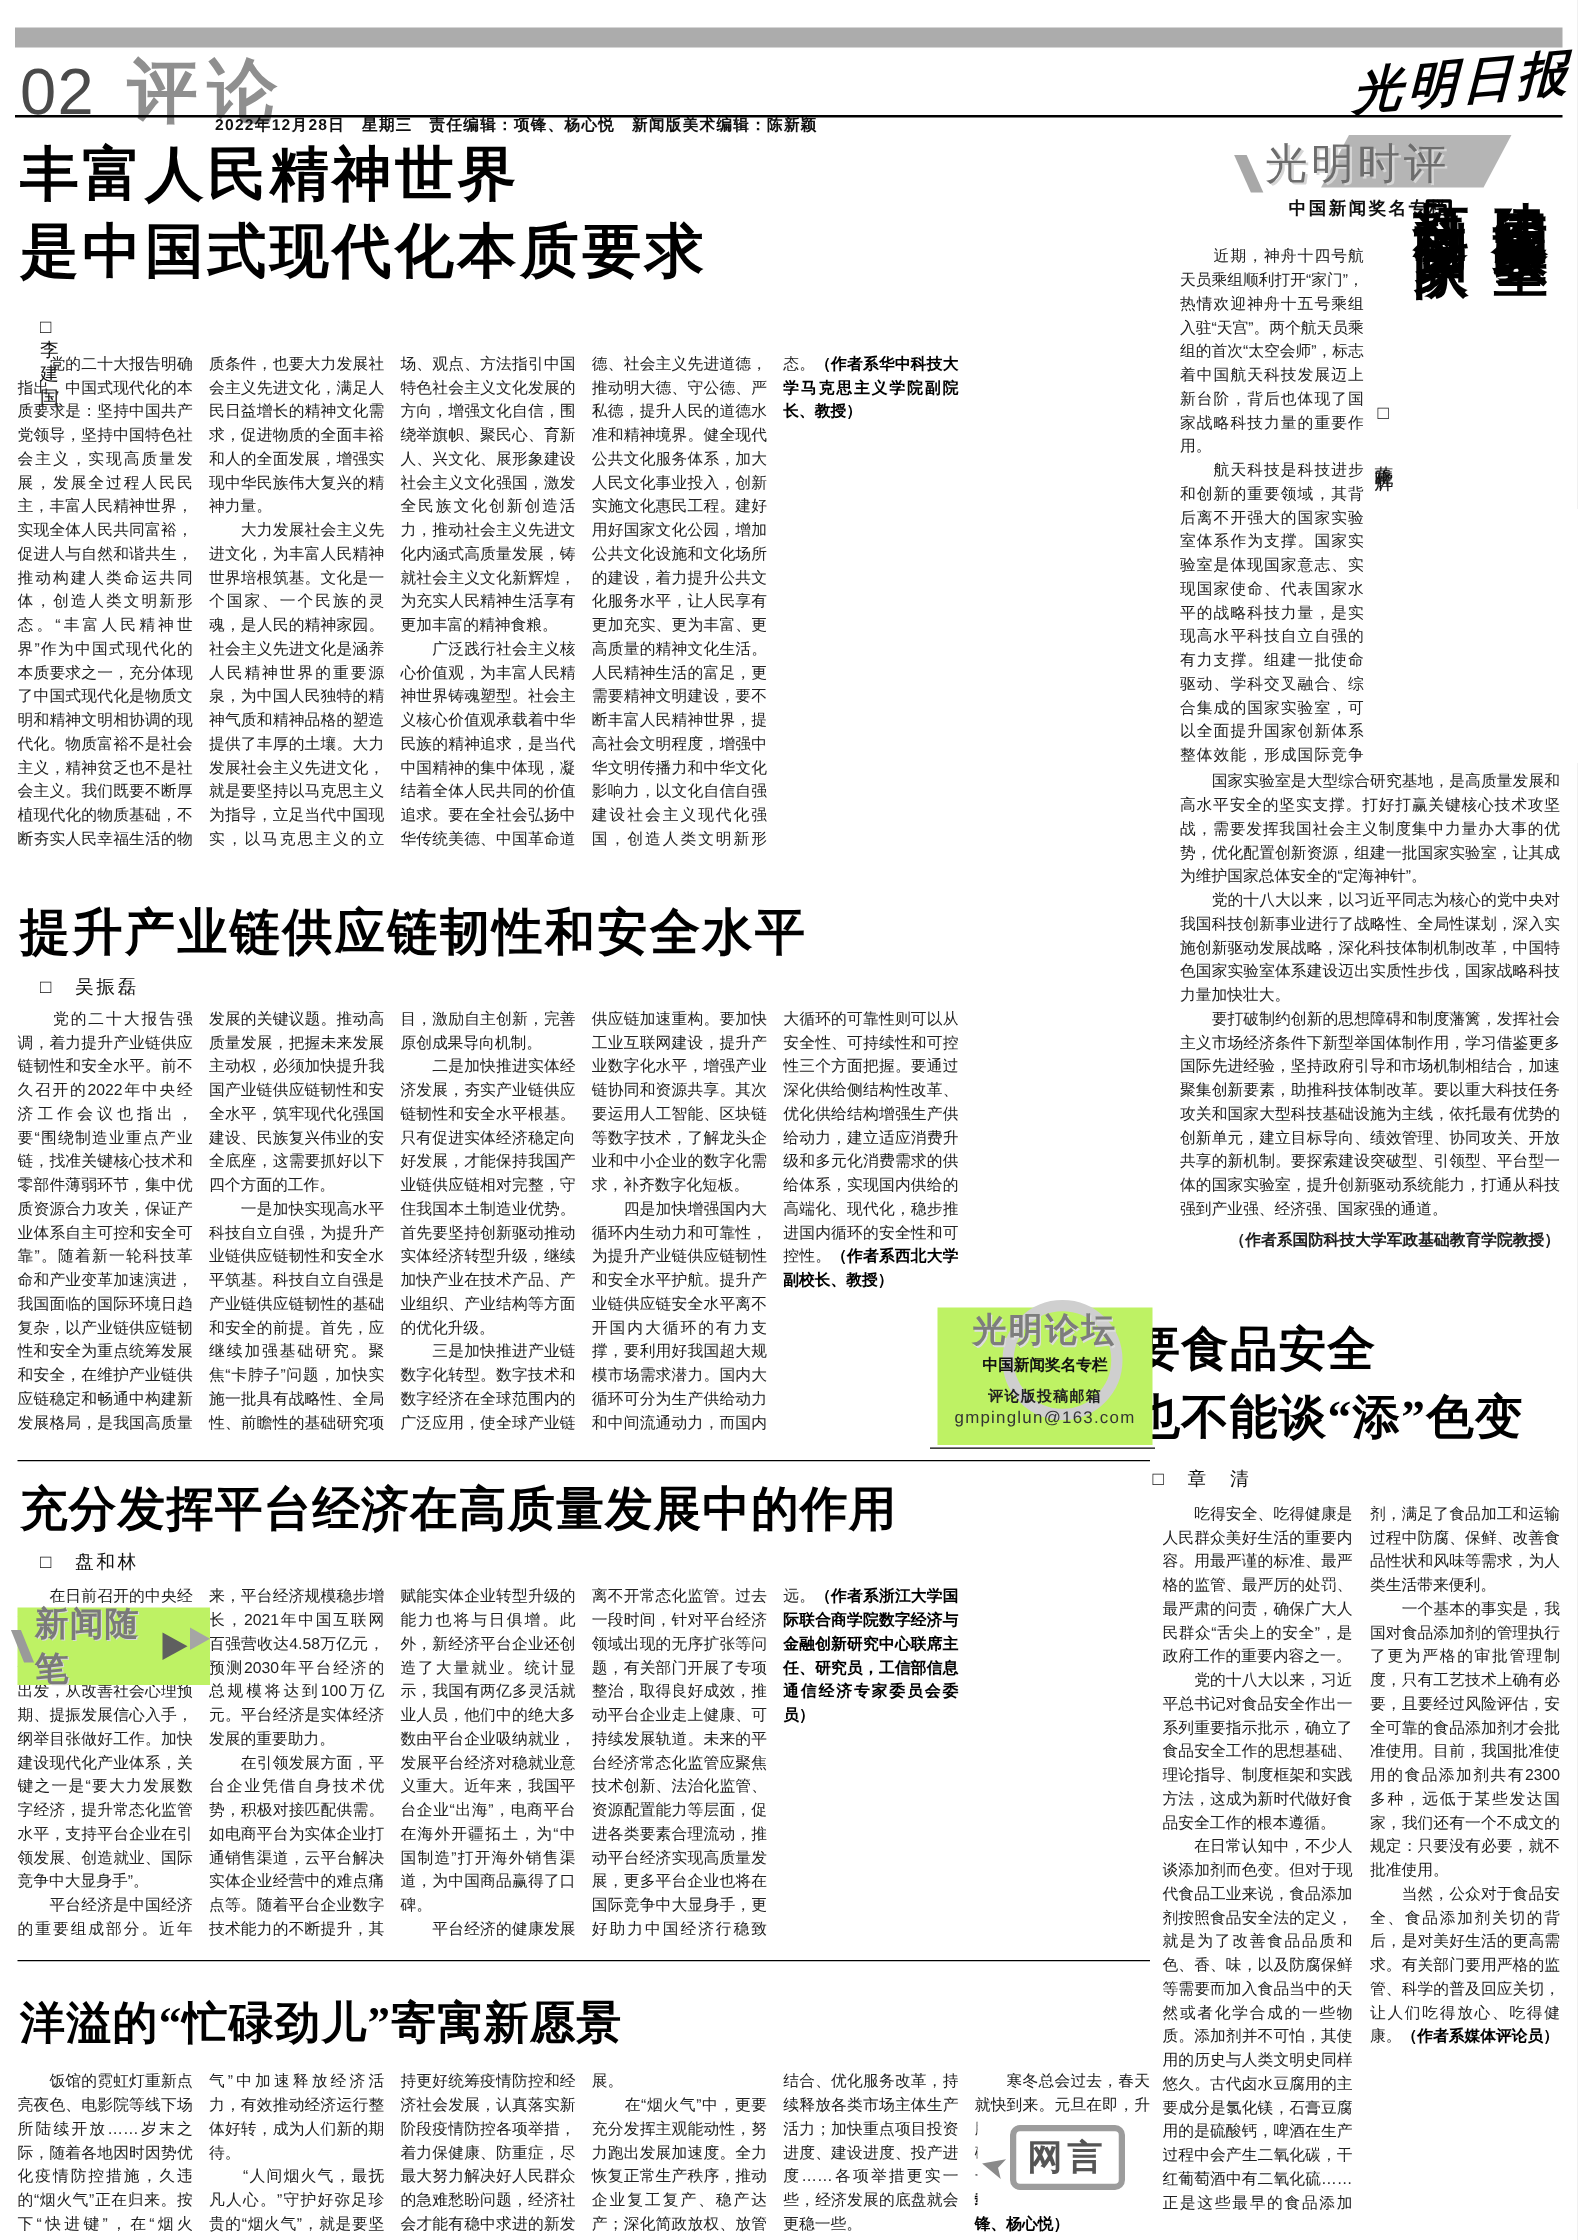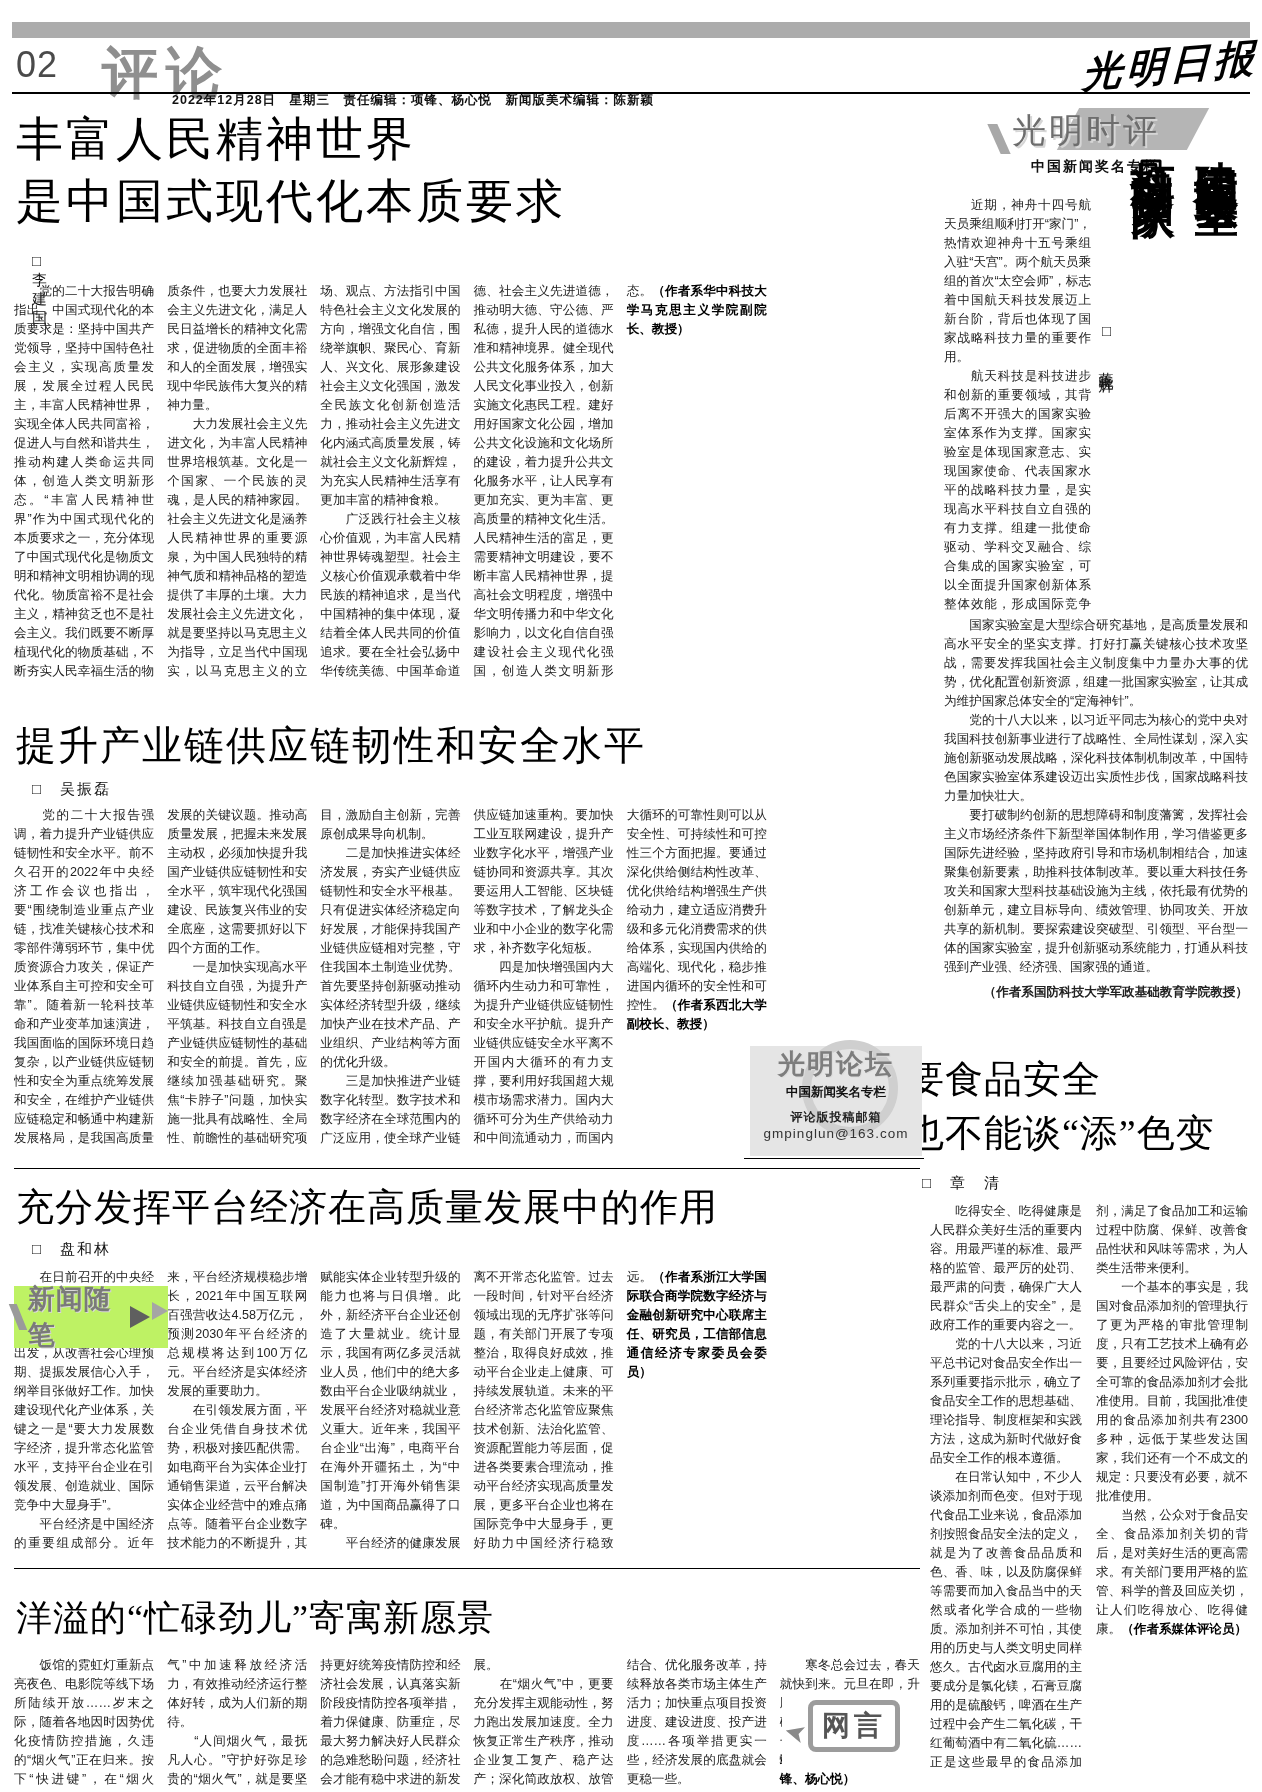--- a/index.html
+++ b/index.html
@@ -2,27 +2,27 @@
 <html><head>
 <meta charset="utf-8">
 <style>
   html,body{margin:0;padding:0;background:#e8e8e8;}
   #page{position:relative;width:1262px;height:1792px;background:#ffffff;overflow:hidden;
         font-family:"Liberation Sans",sans-serif;color:#1a1a1a;}
   .abs{position:absolute;}
   .rule{background:#000;}
   .graybar{background:#acacac;}
   
-  .pagenum{font-size:36px;color:#4a4a4a;font-weight:400;letter-spacing:1px;}
+  .pagenum{font-size:52px;color:#4a4a4a;font-weight:400;letter-spacing:1px;}
   .section{font-size:56px;font-weight:700;color:#8f8f8f;letter-spacing:8px;}
   .dateline{font-size:12.5px;font-weight:700;color:#111;letter-spacing:1px;margin-top:20px;}
   .paperlogo{font-family:"Liberation Serif",serif;font-style:italic;font-weight:700;
              font-size:40px;color:#000;transform:rotate(-5deg) skewX(-6deg);letter-spacing:4px;}
   
-  .h-serif{font-family:"Liberation Serif","DejaVu Serif",serif;font-weight:400;color:#000;white-space:nowrap;}
+  .h-serif{font-family:"Liberation Serif","DejaVu Serif",serif;font-weight:700;color:#000;white-space:nowrap;}
   .h1{font-size:47px;letter-spacing:3px;}
   .h2{font-size:40px;letter-spacing:2px;}
   .h3{font-size:38px;letter-spacing:1px;}
   .h4{font-size:36px;letter-spacing:1px;}
   .byline{font-size:15px;color:#111;letter-spacing:2px;margin-left:12px;}
   
   .bodytxt{font-size:12.6px;line-height:19px;text-align:justify;white-space:pre-wrap;
            color:#222;overflow:hidden;column-fill:auto;}
   .cols6{column-count:6;column-gap:13px;}
   .cols2{column-count:2;column-gap:14px;}
@@ -37,21 +37,21 @@
   .gmsp-text{position:relative;font-size:34px;font-weight:400;color:#6d6d6d;letter-spacing:3px;
            text-shadow:2px 2px 0 #d6d6d6;padding-left:24px;}
   .gmsp-sub{position:relative;font-size:14px;font-weight:700;color:#111;letter-spacing:2px;
            text-align:center;margin-top:4px;}
   
   .vert{writing-mode:vertical-rl;}
   .vhead{font-family:"Liberation Serif","DejaVu Serif",serif;font-weight:700;color:#000;
          font-size:44px;line-height:1.45;letter-spacing:5px;}
   .vbyline{writing-mode:vertical-rl;font-size:15px;color:#111;letter-spacing:3px;}
   
-  .luntan{background:#e5e5e5;z-index:6;text-align:center;}
+  .luntan{background:#bef264;z-index:6;text-align:center;}
   .luntan-ring{position:absolute;left:50%;top:-6px;width:96px;height:96px;margin-left:-34px;
          border:9px solid #cfcfcf;border-radius:50%;box-sizing:border-box;}
   .luntan-logo{position:relative;font-size:27px;font-weight:700;color:#7d7d7d;letter-spacing:2px;
          text-shadow:1px 1px 0 #ddd;}
   .luntan-sub{position:relative;font-size:12.5px;font-weight:700;color:#111;margin-top:2px;}
   .luntan-mail1{position:relative;font-size:12px;font-weight:700;color:#222;margin-top:8px;letter-spacing:1px;}
   .luntan-mail2{position:relative;font-size:13.5px;font-weight:400;color:#333;letter-spacing:1px;}
   
   .suibi{background:#bef264;z-index:6;display:flex;align-items:center;}
   .suibi-slash{display:inline-block;width:9px;height:26px;background:#9a9a9a;transform:skewX(22deg);margin-right:6px;}

